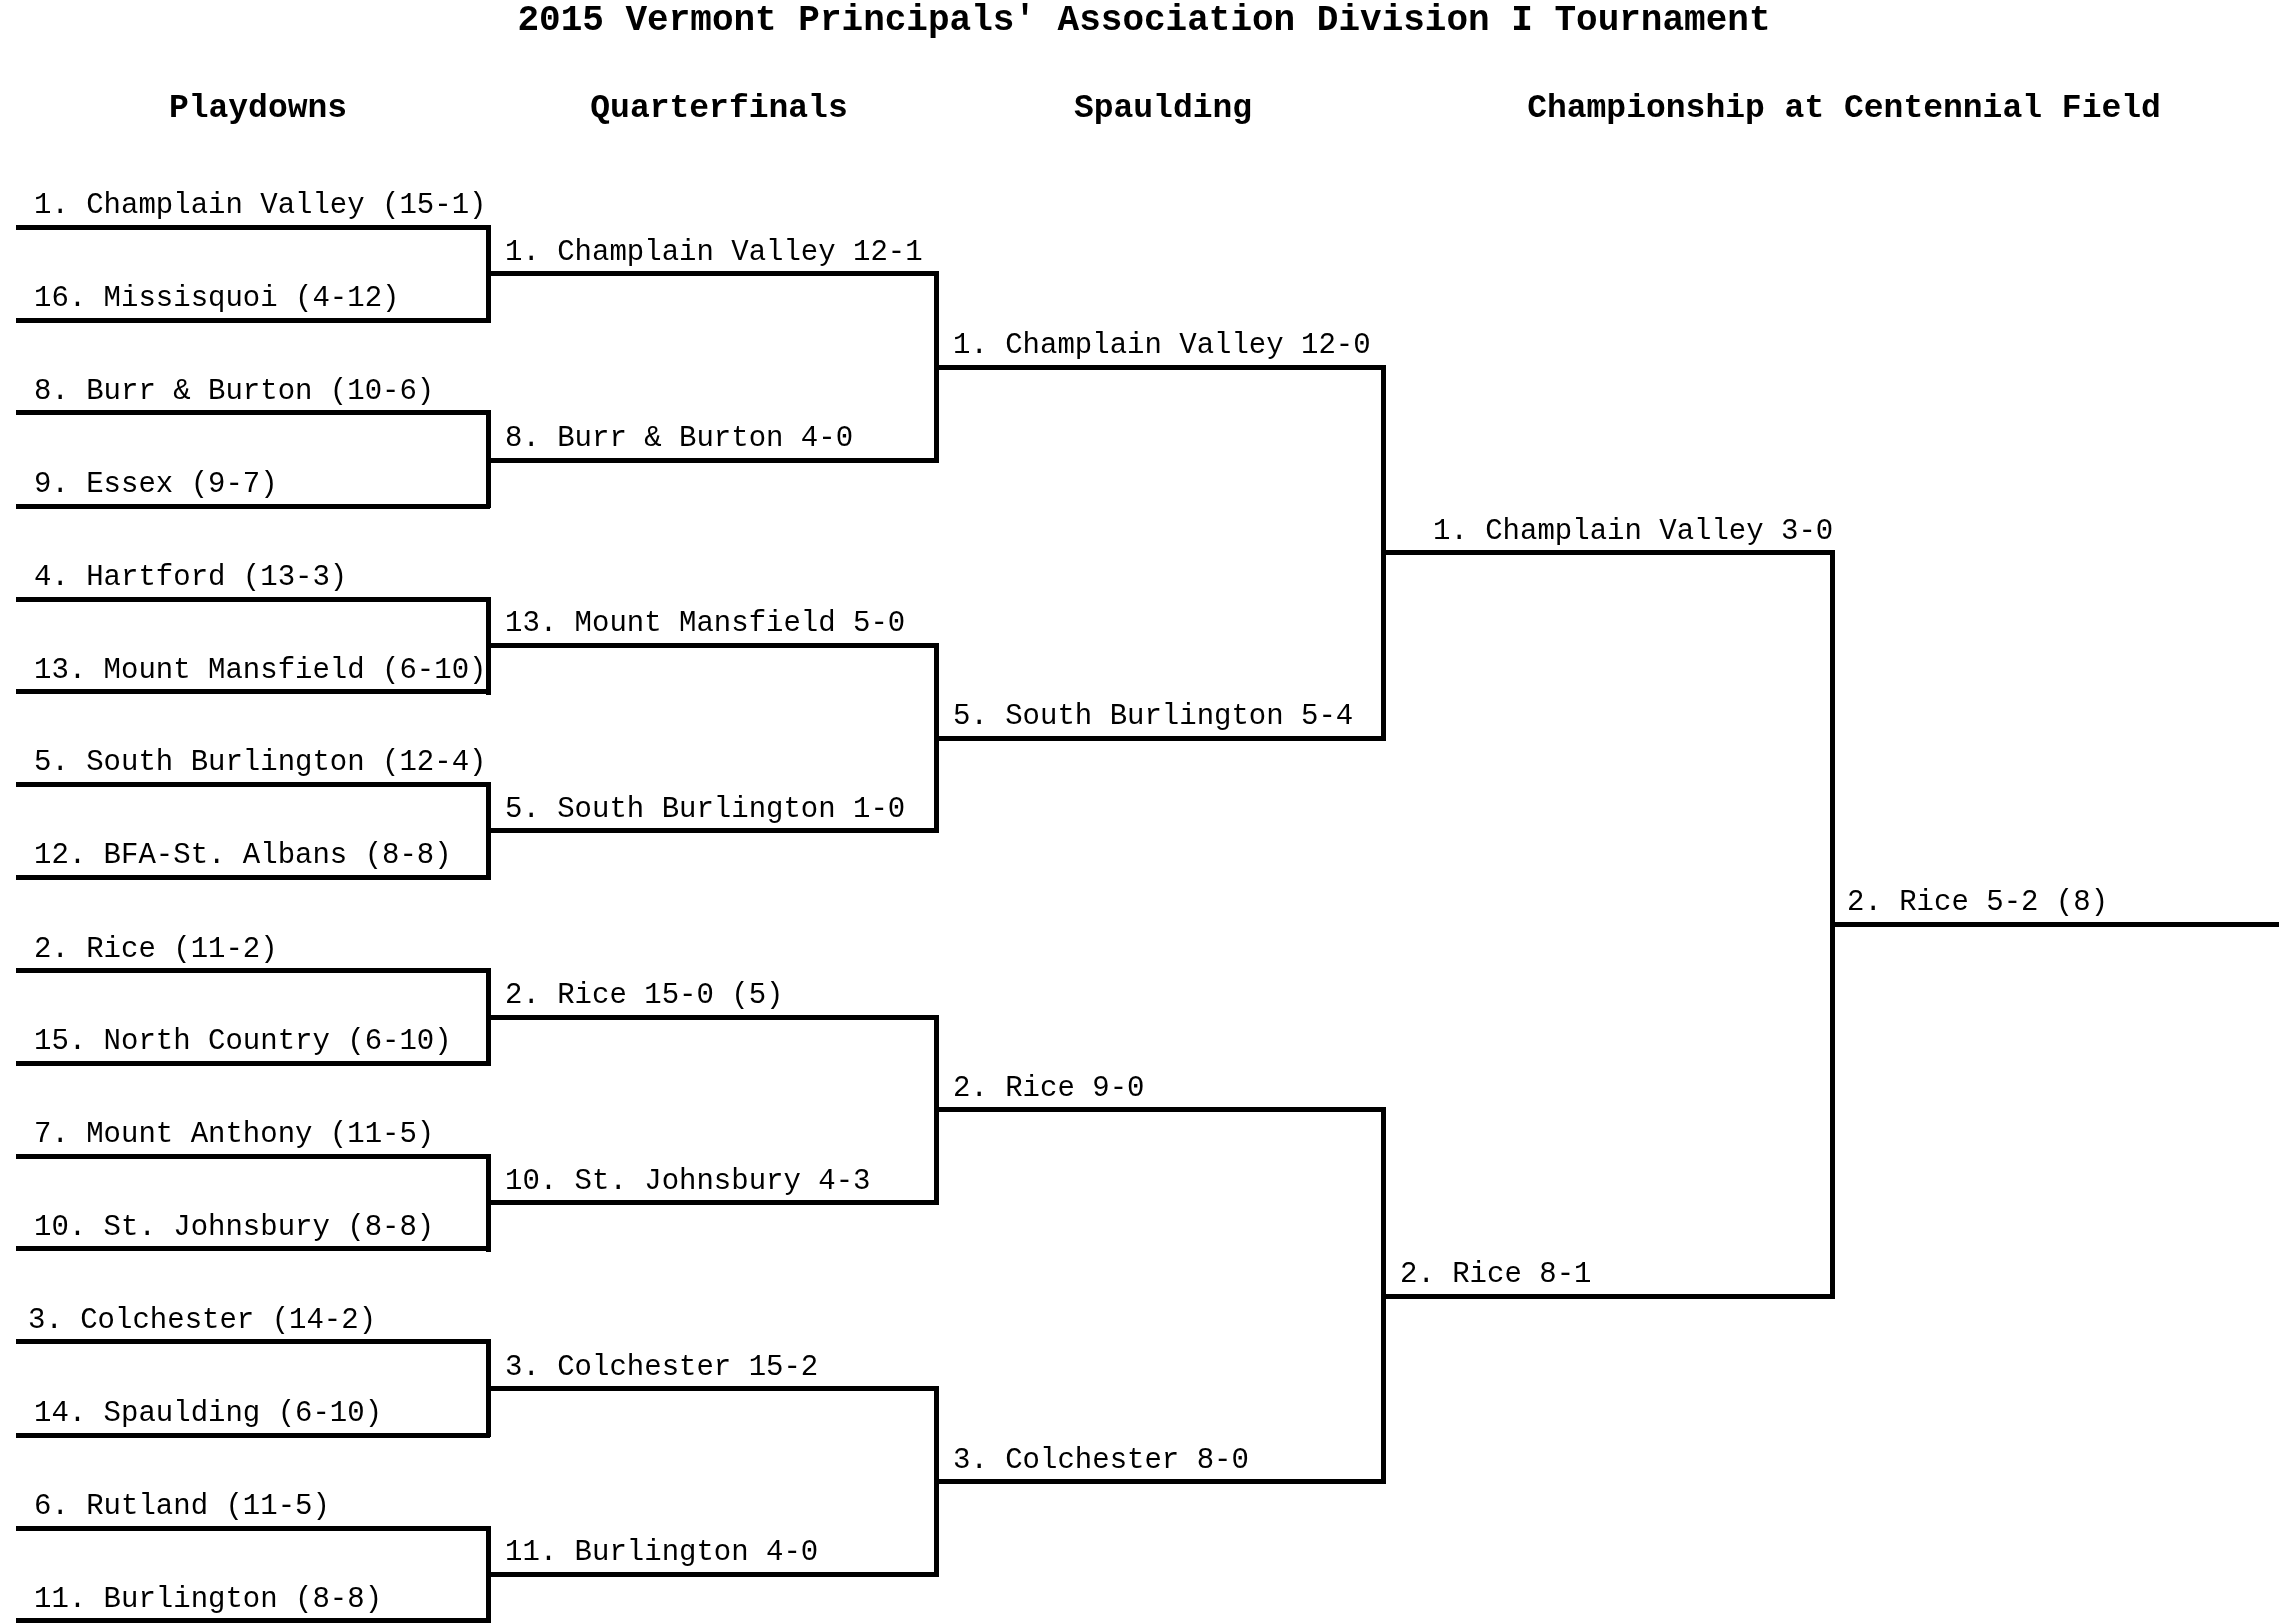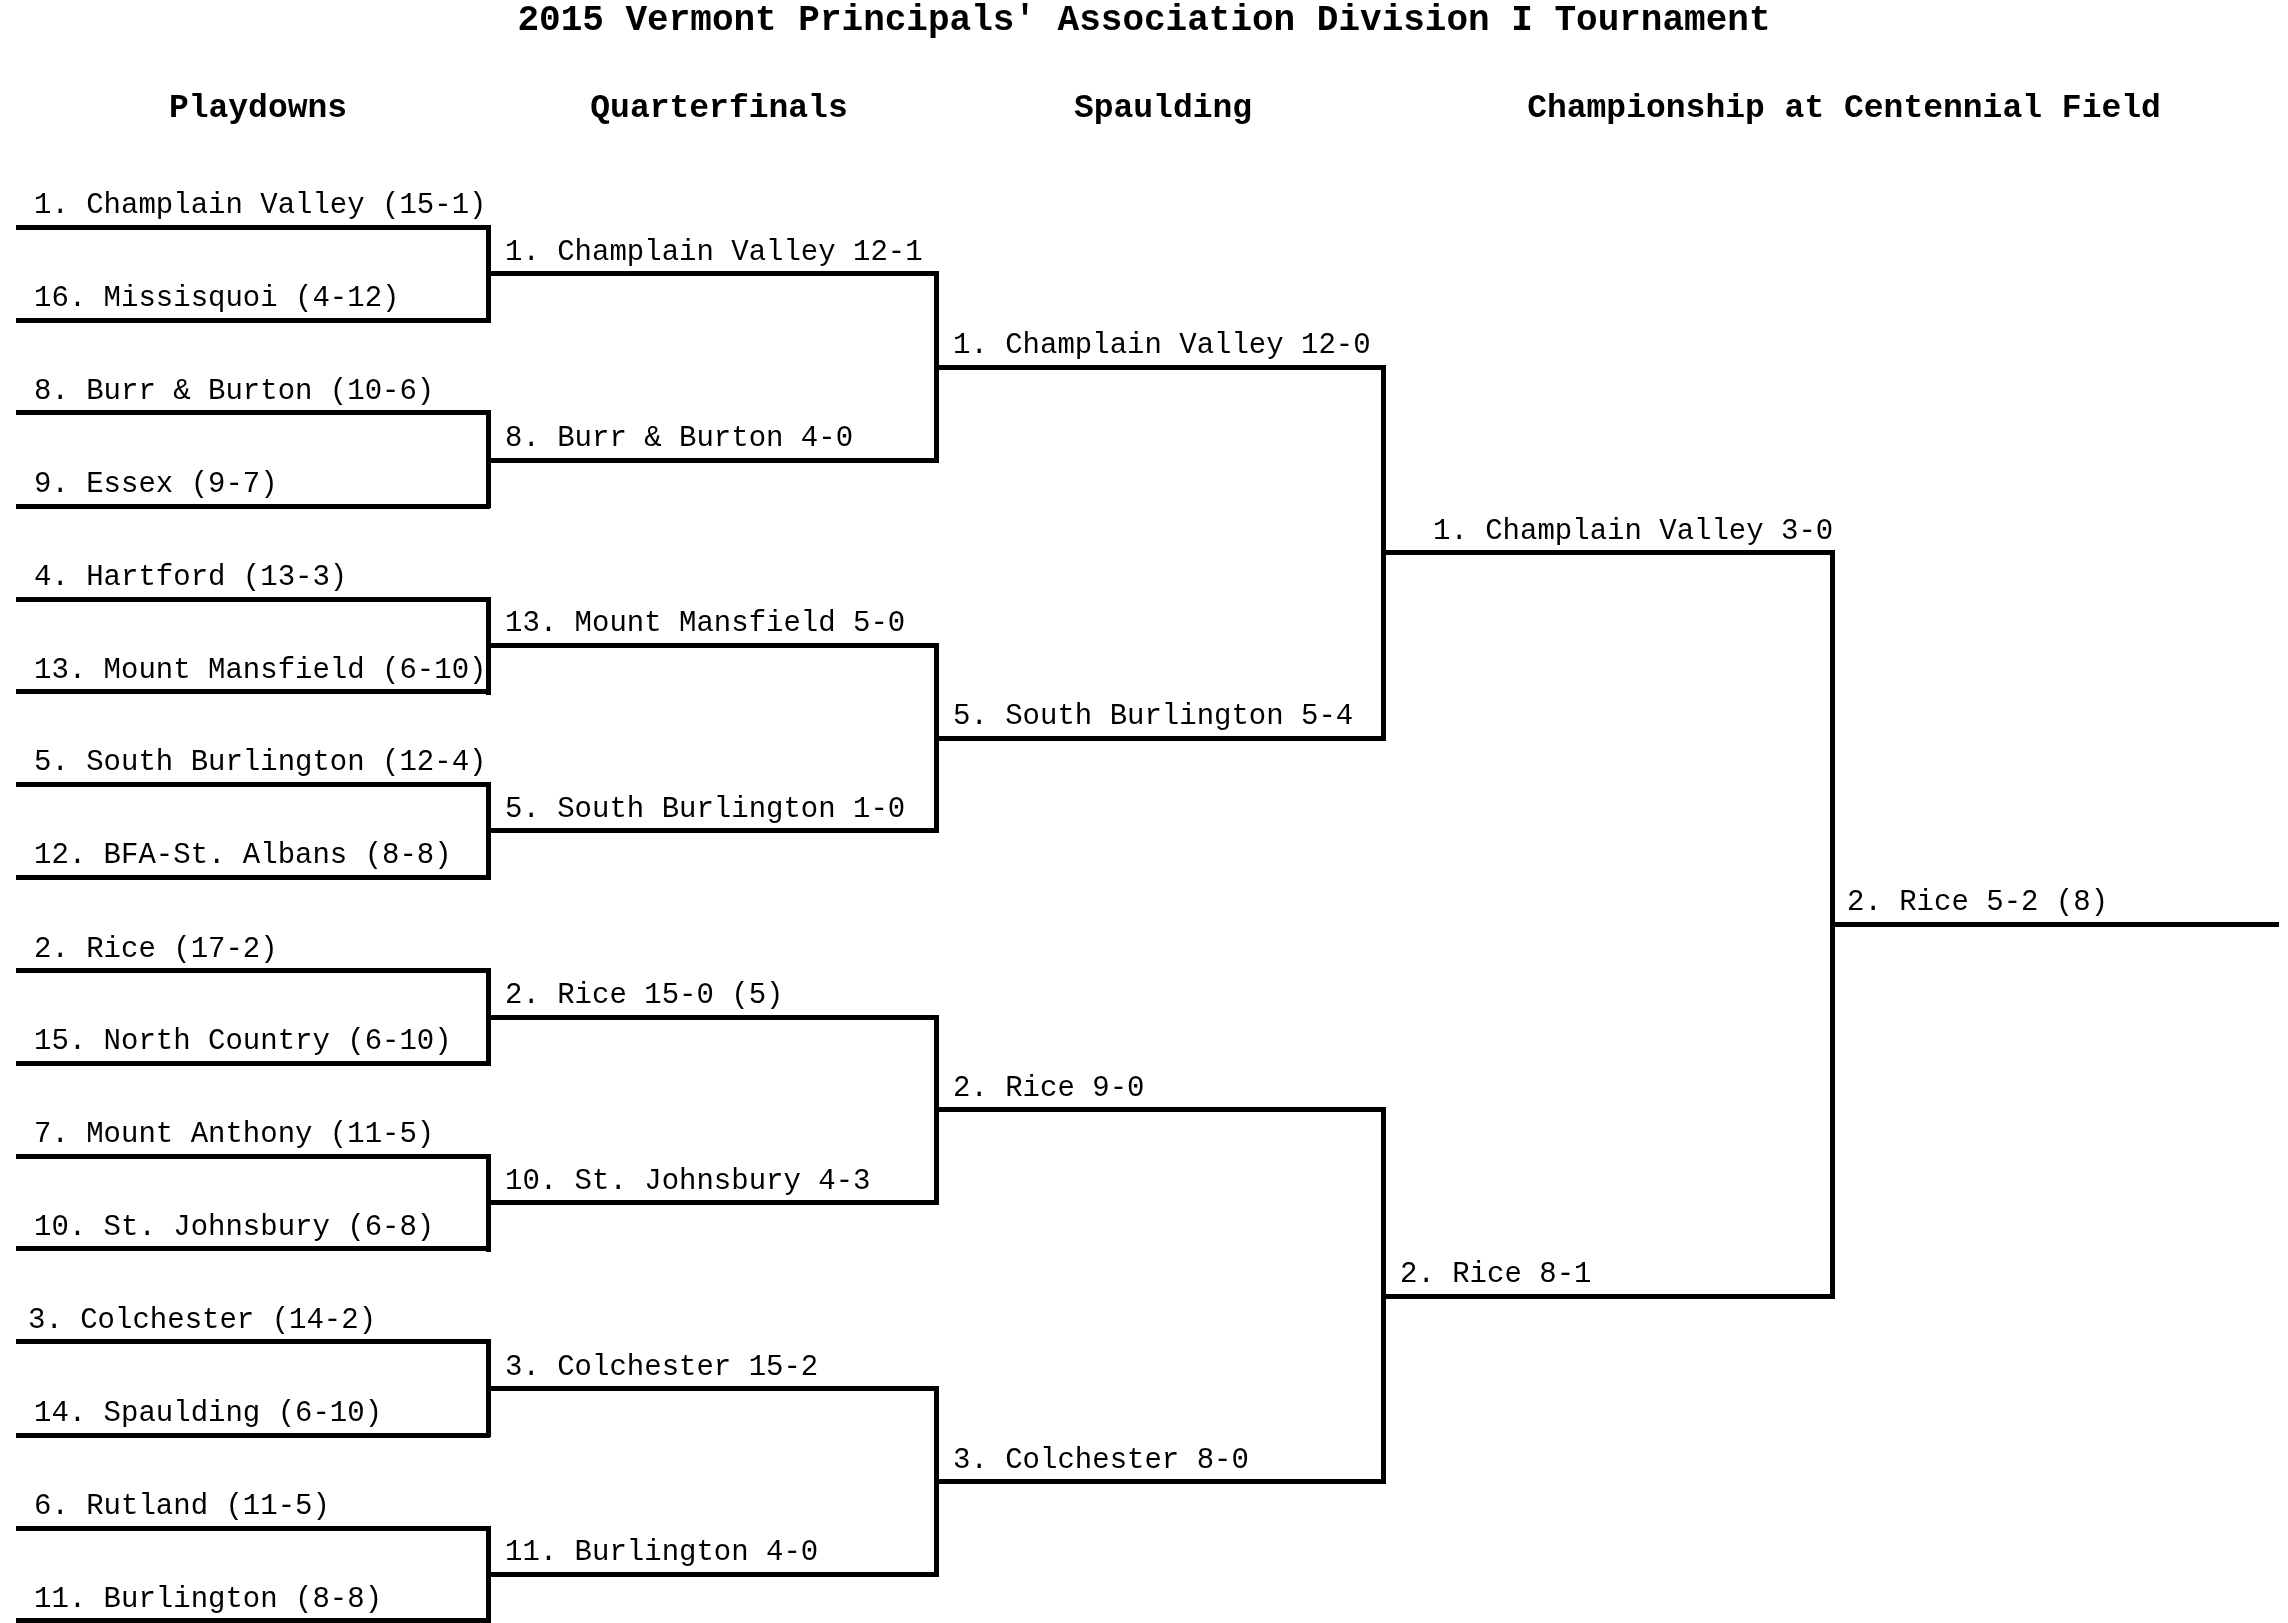--- a/index.html
+++ b/index.html
@@ -61,27 +61,27 @@
     <div class="slot-label" style="left: 34px; top: 465px;">9. Essex (9-7)</div>
     <div class="hline" style="left: 16.4px; top: 597px; width: 474px; background: rgb(0, 0, 0);"></div>
     <div class="slot-label" style="left: 34px; top: 558px;">4. Hartford (13-3)</div>
     <div class="hline" style="left: 16.4px; top: 689px; width: 474px; background: rgb(0, 0, 0);"></div>
     <div class="slot-label" style="left: 34px; top: 651px;">13. Mount Mansfield (6-10)</div>
     <div class="hline" style="left: 16.4px; top: 782px; width: 474px; background: rgb(0, 0, 0);"></div>
     <div class="slot-label" style="left: 34px; top: 743px;">5. South Burlington (12-4)</div>
     <div class="hline" style="left: 16.4px; top: 875px; width: 474px; background: rgb(0, 0, 0);"></div>
     <div class="slot-label" style="left: 34px; top: 836px;">12. BFA-St. Albans (8-8)</div>
     <div class="hline" style="left: 16.4px; top: 968px; width: 474px; background: rgb(0, 0, 0);"></div>
-    <div class="slot-label" style="left: 34px; top: 930px;">2. Rice (17-2)</div>
+    <div class="slot-label" style="left: 34px; top: 930px;">2. Rice (11-2)</div>
     <div class="hline" style="left: 16.4px; top: 1061px; width: 474px; background: rgb(0, 0, 0);"></div>
     <div class="slot-label" style="left: 34px; top: 1022px;">15. North Country (6-10)</div>
     <div class="hline" style="left: 16.4px; top: 1154px; width: 474px; background: rgb(0, 0, 0);"></div>
     <div class="slot-label" style="left: 34px; top: 1115px;">7. Mount Anthony (11-5)</div>
     <div class="hline" style="left: 16.4px; top: 1246px; width: 474px; background: rgb(0, 0, 0);"></div>
-    <div class="slot-label" style="left: 34px; top: 1208px;">10. St. Johnsbury (6-8)</div>
+    <div class="slot-label" style="left: 34px; top: 1208px;">10. St. Johnsbury (8-8)</div>
     <div class="hline" style="left: 16.4px; top: 1339px; width: 474px; background: rgb(0, 0, 0);"></div>
     <div class="slot-label" style="left: 28px; top: 1301px;">3. Colchester (14-2)</div>
     <div class="hline" style="left: 16.4px; top: 1433px; width: 474px; background: rgb(0, 0, 0);"></div>
     <div class="slot-label" style="left: 34px; top: 1394px;">14. Spaulding (6-10)</div>
     <div class="hline" style="left: 16.4px; top: 1526px; width: 474px; background: rgb(0, 0, 0);"></div>
     <div class="slot-label" style="left: 34px; top: 1487px;">6. Rutland (11-5)</div>
     <div class="hline" style="left: 16.4px; top: 1618px; width: 474px; background: rgb(0, 0, 0);"></div>
     <div class="slot-label" style="left: 34px; top: 1580px;">11. Burlington (8-8)</div>
     <div class="vline" style="left: 486px; top: 225px; height: 98px; background: rgb(0, 0, 0);"></div>
     <div class="vline" style="left: 486px; top: 410px; height: 98px; background: rgb(0, 0, 0);"></div>

